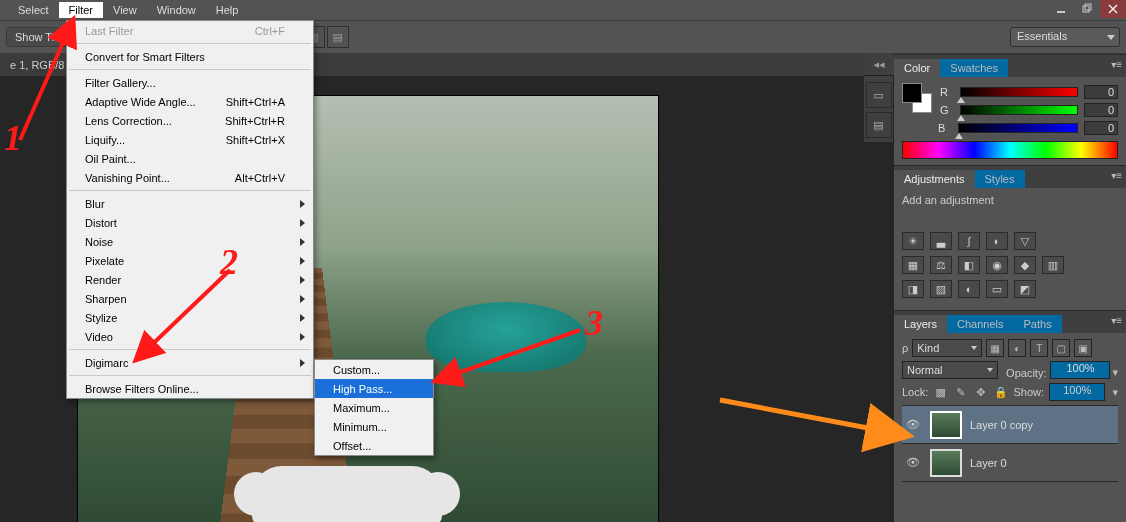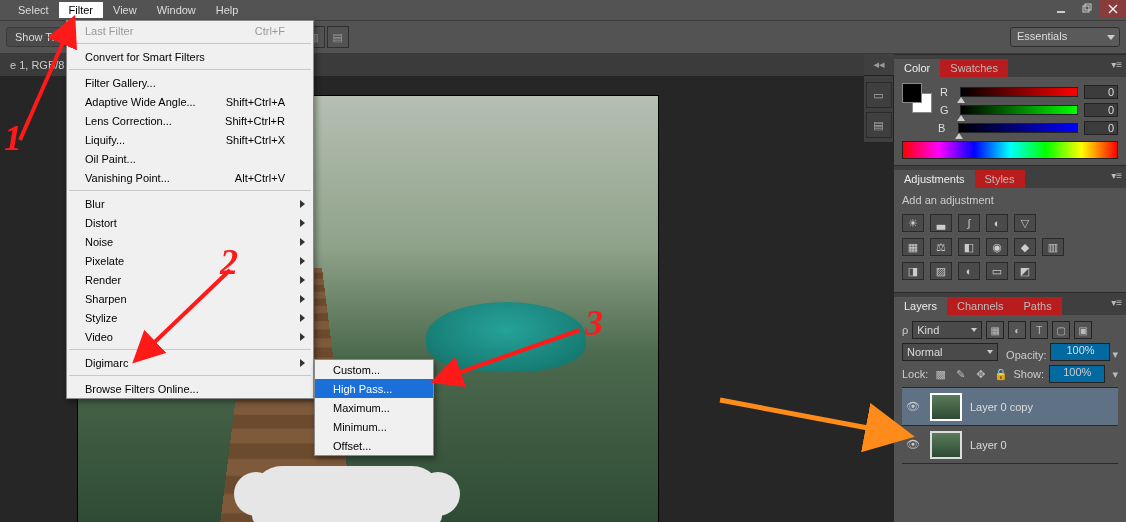--- a/index.html
+++ b/index.html
@@ -51,39 +51,39 @@
   .sub-menu { left:314px; top:359px; width:120px; }
 
   
   .dock { position:absolute; right:0; top:54px; width:232px; bottom:0; background:#535353; }
   .icon-strip { position:absolute; right:232px; top:76px; width:30px; background:#3f3f3f; border-right:1px solid #222; padding-top:6px; }
   .icon-strip .sbtn { width:26px; height:26px; margin:0 auto 4px; border:1px solid #2a2a2a; display:flex; align-items:center; justify-content:center; color:#aaa; }
   .collapse-grip { position:absolute; right:232px; top:54px; width:30px; height:22px; background:#3f3f3f; border-bottom:1px solid #222; display:flex; align-items:center; justify-content:center; color:#999; }
 
   .panel { border-top:1px solid #2a2a2a; }
   .panel .tabs { display:flex; background:#3f3f3f; height:22px; align-items:flex-end; position:relative; }
-  .panel .tab { padding:3px 10px; color:#bbb; background:#b91c1c; }
+  .panel .tab { padding:3px 10px; color:#bbb; background:#0369a1; }
   .panel .tab.active { background:#535353; color:#eee; }
   .panel .tabs .pmenu { position:absolute; right:4px; top:4px; color:#bbb; font-size:10px; }
   .panel .body { background:#535353; padding:6px 8px; }
 
   
   .colorpanel .swatch-pair { float:left; width:30px; height:30px; position:relative; margin-right:8px; }
   .colorpanel .fg { position:absolute; width:20px; height:20px; background:#000; border:1px solid #888; left:0; top:0; }
   .colorpanel .bg { position:absolute; width:20px; height:20px; background:#fff; border:1px solid #888; right:0; bottom:0; }
   .colorpanel .sliders { margin-left:36px; }
   .colorpanel .srow { display:flex; align-items:center; height:18px; }
   .colorpanel .srow .lab { width:14px; color:#ddd; }
   .colorpanel .srow .track { flex:1; height:10px; margin:0 6px; border:1px solid #222; position:relative; }
   .colorpanel .srow .track .knob { position:absolute; left:0; top:9px; width:0;height:0;border-left:4px solid transparent;border-right:4px solid transparent;border-bottom:6px solid #ccc; transform:translateX(-4px);}
   .colorpanel .srow .val { width:34px; height:14px; background:#3c3c3c; border:1px solid #222; text-align:right; padding-right:3px; color:#ddd; }
   .spectrum { height:18px; margin-top:4px; background:linear-gradient(90deg,red,magenta,blue,cyan,lime,yellow,red); border:1px solid #222; }
 
   
-  .adjpanel .hint { color:#ccc; margin-bottom:8px; }
+  .adjpanel .hint { color:#ccc; margin-bottom:26px; }
   .adjpanel .iconrow { display:flex; gap:6px; margin-bottom:6px; }
   .adjpanel .iconrow .ai { width:22px; height:18px; border:1px solid #2a2a2a; background:#4a4a4a; display:flex; align-items:center; justify-content:center; color:#ccc; }
 
   
   .layerspanel .filterrow { display:flex; align-items:center; gap:4px; margin-bottom:4px; }
   .layerspanel .kind { flex:0 0 70px; height:18px; background:#4a4a4a; border:1px solid #222; display:flex; align-items:center; padding:0 4px; }
   .layerspanel .kind::after{content:"";margin-left:auto;border-left:3px solid transparent;border-right:3px solid transparent;border-top:4px solid #ccc;}
   .layerspanel .tiny { width:18px; height:18px; border:1px solid #222; display:flex; align-items:center; justify-content:center; color:#bbb; font-size:10px; }
   .layerspanel .blendrow { display:flex; align-items:flex-end; margin-bottom:4px; }
   .layerspanel .blend { width:96px; height:18px; background:#4a4a4a; border:1px solid #222; display:flex; align-items:center; padding:0 4px; }

